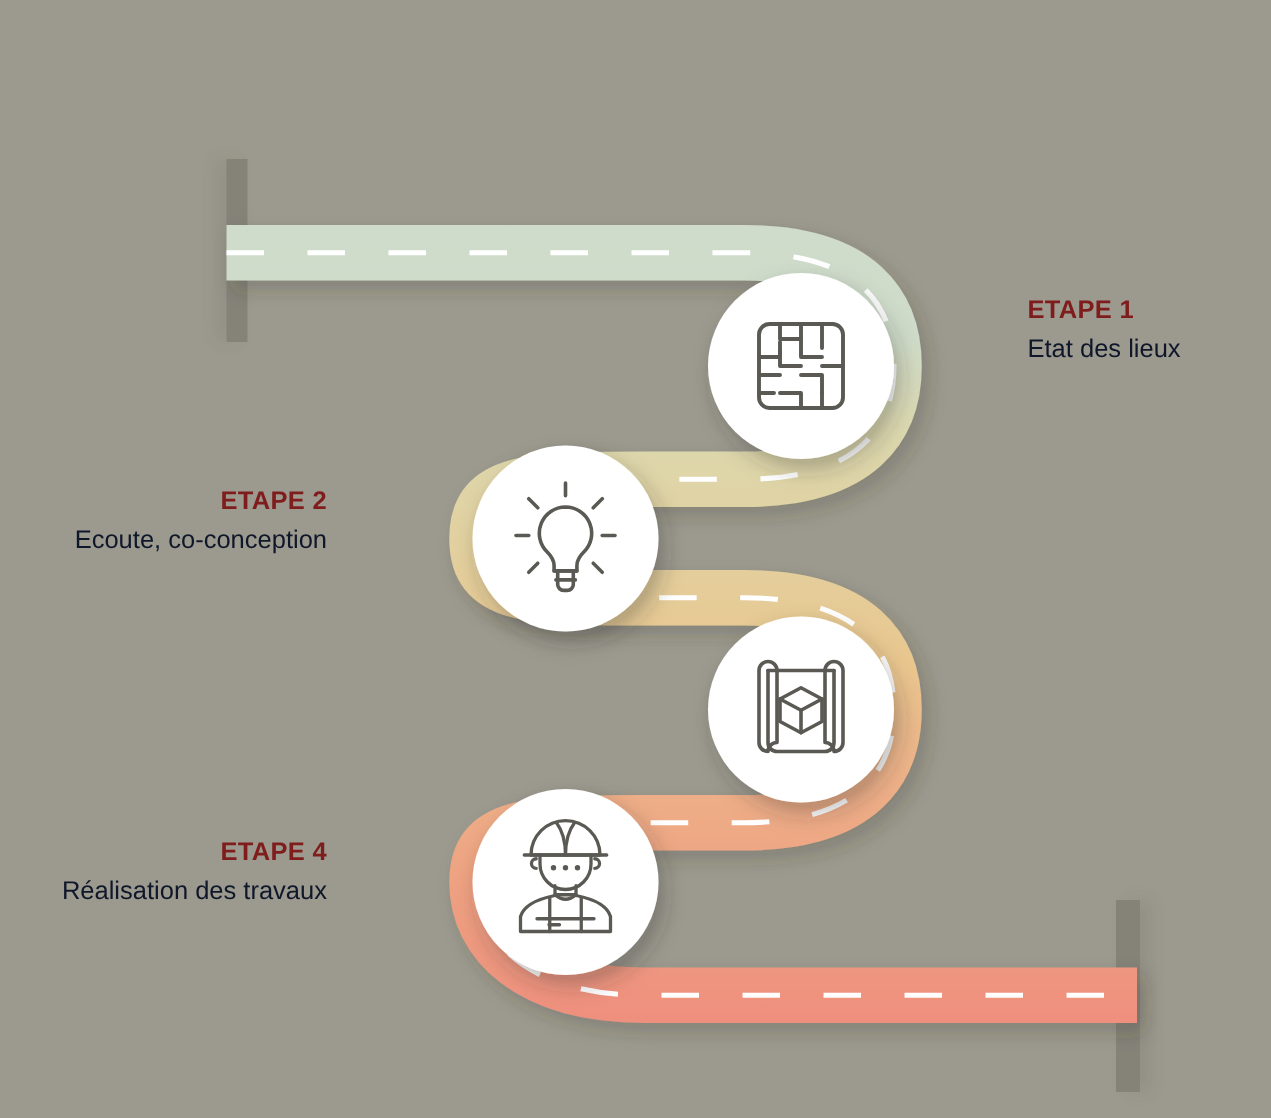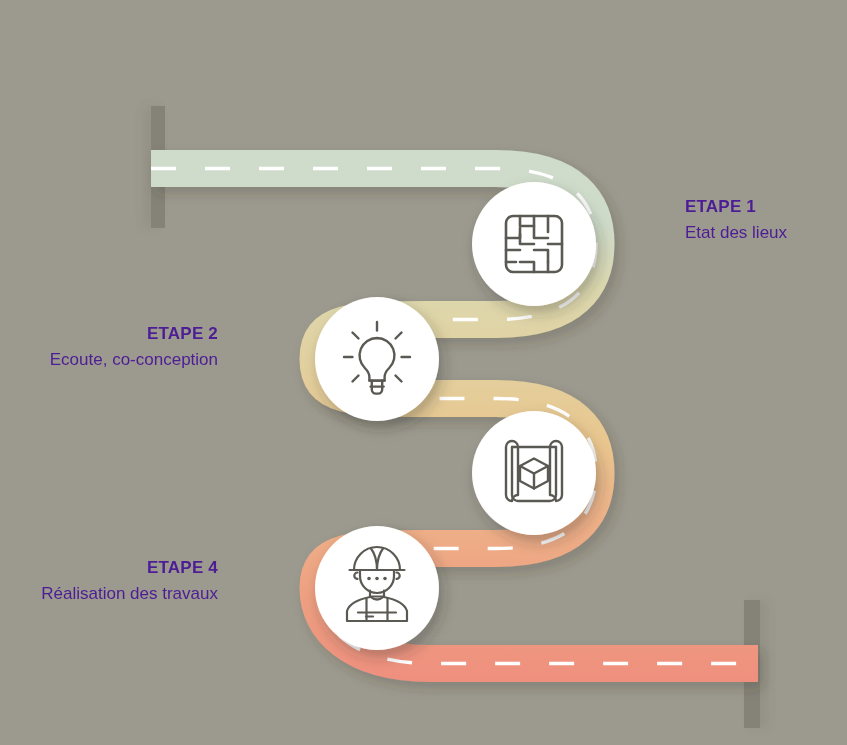--- a/index.html
+++ b/index.html
@@ -16,28 +16,28 @@
 
   .step-label{
     position:absolute;
     color:#54534c;
     line-height:1.28;
   }
   .step-title{
     font-size:17px;
     font-weight:bold;
     letter-spacing:.2px;
-    color:#4c1d95;
+    color:#7f1d1d;
     margin:0 0 4px 0;
     white-space:nowrap;
   }
   .step-desc{
     font-size:17px;
     font-weight:400;
-    color:#4c1d95;
+    color:#0f172a;
     margin:0;
   }
   .align-left{text-align:left;}
   .align-right{text-align:right;}
 
   
   #label-1{left:685px;top:196px;}
   #label-2{right:629px;top:323px;width:230px;}
   #label-3{left:685px;top:443px;width:150px;}
   #label-4{right:629px;top:557px;width:230px;}

